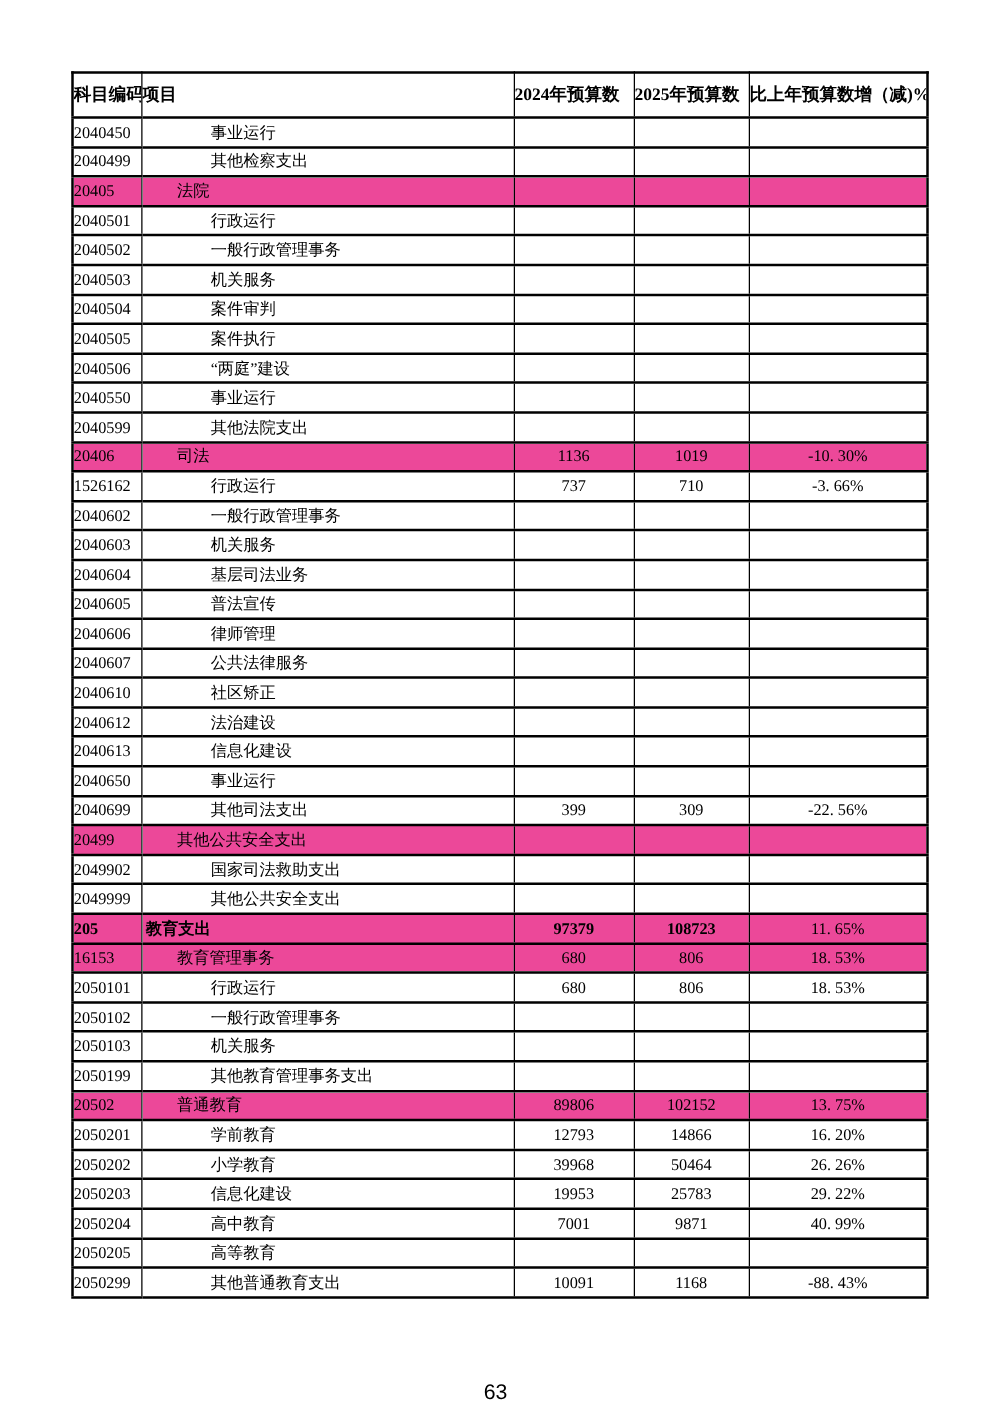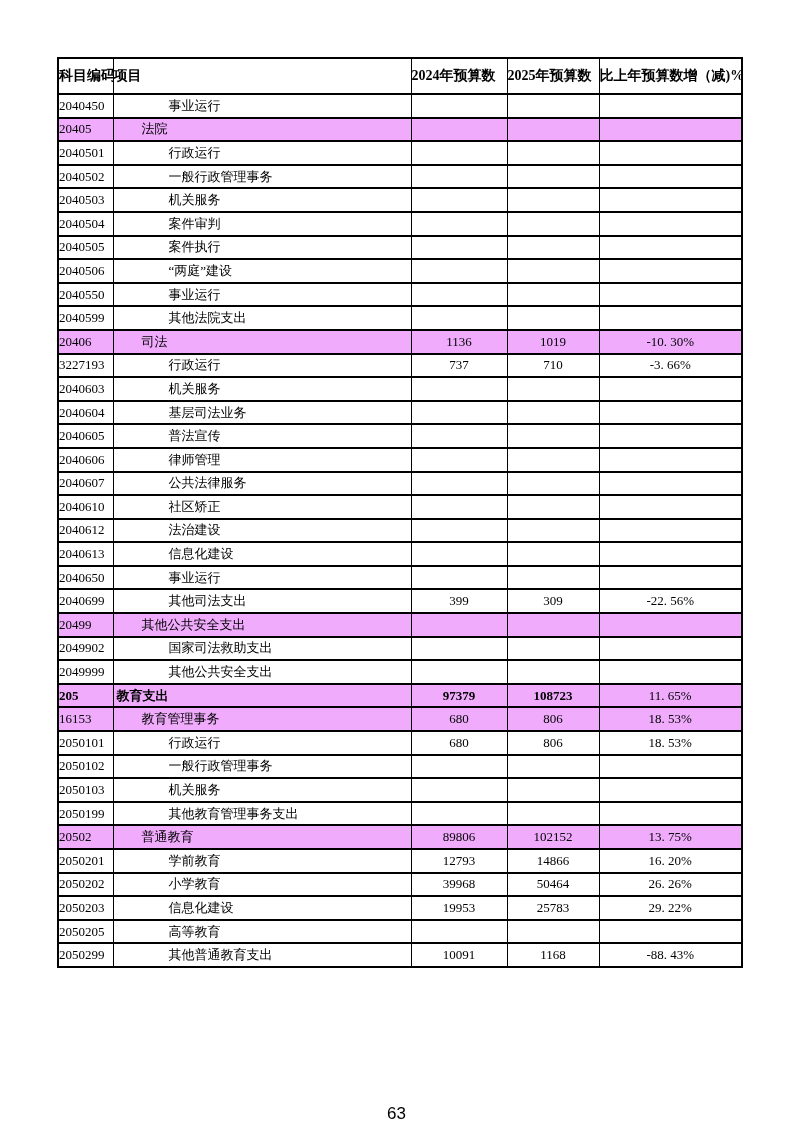--- a/index.html
+++ b/index.html
@@ -37,21 +37,21 @@
     text-align: left;
     font-size: 14px;
     background: #ffffff;
   }
   td.cell-code { text-align: left; padding-left: 3px; }
   td.cell-item { text-align: left; }
   td.cell-item.lvl-1 { padding-left: 3px; }
   td.cell-item.lvl-2 { padding-left: 28px; }
   td.cell-item.lvl-3 { padding-left: 55px; }
   td.cell-2024, td.cell-2025, td.cell-change { text-align: center; }
-  tr.row-shaded td { background: #f0abfc; }
+  tr.row-shaded td { background: #ec4899; }
   tr.row-bold td.cell-code,
   tr.row-bold td.cell-item,
   tr.row-bold td.cell-2024,
   tr.row-bold td.cell-2025 { font-weight: bold; }
   .page-number {
     position: absolute;
     top: 1104px;
     left: 0;
     width: 100%;
     text-align: center;
@@ -83,20 +83,27 @@
       </tr>
     </thead>
     <tbody>
         <tr class="">
           <td class="cell-code">2040450</td>
           <td class="cell-item lvl-3">事业运行</td>
           <td class="cell-2024"></td>
           <td class="cell-2025"></td>
           <td class="cell-change"></td>
         </tr>
+        <tr class="">
+          <td class="cell-code">2040499</td>
+          <td class="cell-item lvl-3">其他检察支出</td>
+          <td class="cell-2024"></td>
+          <td class="cell-2025"></td>
+          <td class="cell-change"></td>
+        </tr>
         <tr class="row-shaded">
           <td class="cell-code">20405</td>
           <td class="cell-item lvl-2">法院</td>
           <td class="cell-2024"></td>
           <td class="cell-2025"></td>
           <td class="cell-change"></td>
         </tr>
         <tr class="">
           <td class="cell-code">2040501</td>
           <td class="cell-item lvl-3">行政运行</td>
@@ -154,25 +161,32 @@
           <td class="cell-change"></td>
         </tr>
         <tr class="row-shaded">
           <td class="cell-code">20406</td>
           <td class="cell-item lvl-2">司法</td>
           <td class="cell-2024">1136</td>
           <td class="cell-2025">1019</td>
           <td class="cell-change">-10. 30%</td>
         </tr>
         <tr class="">
-          <td class="cell-code">3227193</td>
+          <td class="cell-code">1526162</td>
           <td class="cell-item lvl-3">行政运行</td>
           <td class="cell-2024">737</td>
           <td class="cell-2025">710</td>
           <td class="cell-change">-3. 66%</td>
+        </tr>
+        <tr class="">
+          <td class="cell-code">2040602</td>
+          <td class="cell-item lvl-3">一般行政管理事务</td>
+          <td class="cell-2024"></td>
+          <td class="cell-2025"></td>
+          <td class="cell-change"></td>
         </tr>
         <tr class="">
           <td class="cell-code">2040603</td>
           <td class="cell-item lvl-3">机关服务</td>
           <td class="cell-2024"></td>
           <td class="cell-2025"></td>
           <td class="cell-change"></td>
         </tr>
         <tr class="">
           <td class="cell-code">2040604</td>
@@ -322,20 +336,27 @@
           <td class="cell-change">26. 26%</td>
         </tr>
         <tr class="">
           <td class="cell-code">2050203</td>
           <td class="cell-item lvl-3">信息化建设</td>
           <td class="cell-2024">19953</td>
           <td class="cell-2025">25783</td>
           <td class="cell-change">29. 22%</td>
         </tr>
         <tr class="">
+          <td class="cell-code">2050204</td>
+          <td class="cell-item lvl-3">高中教育</td>
+          <td class="cell-2024">7001</td>
+          <td class="cell-2025">9871</td>
+          <td class="cell-change">40. 99%</td>
+        </tr>
+        <tr class="">
           <td class="cell-code">2050205</td>
           <td class="cell-item lvl-3">高等教育</td>
           <td class="cell-2024"></td>
           <td class="cell-2025"></td>
           <td class="cell-change"></td>
         </tr>
         <tr class="">
           <td class="cell-code">2050299</td>
           <td class="cell-item lvl-3">其他普通教育支出</td>
           <td class="cell-2024">10091</td>

